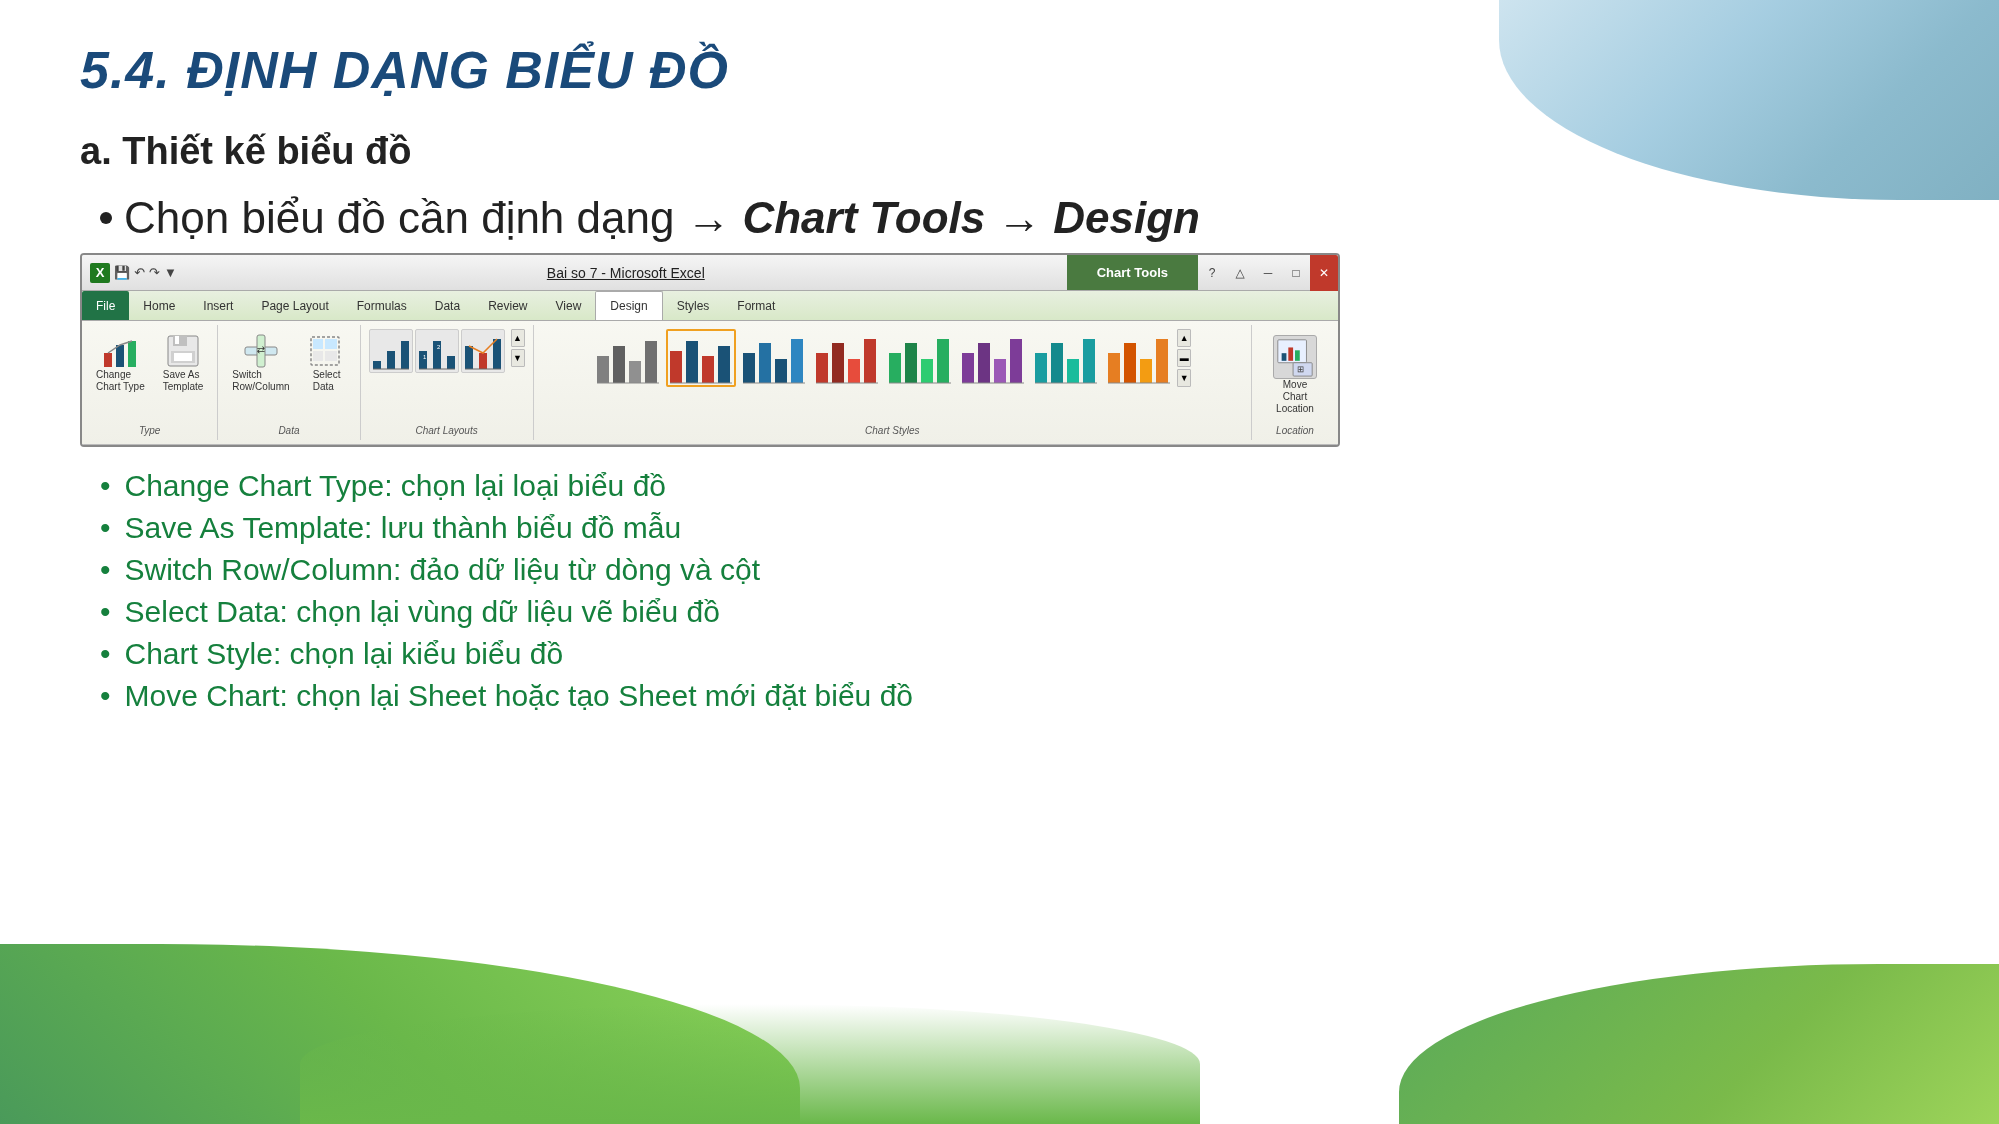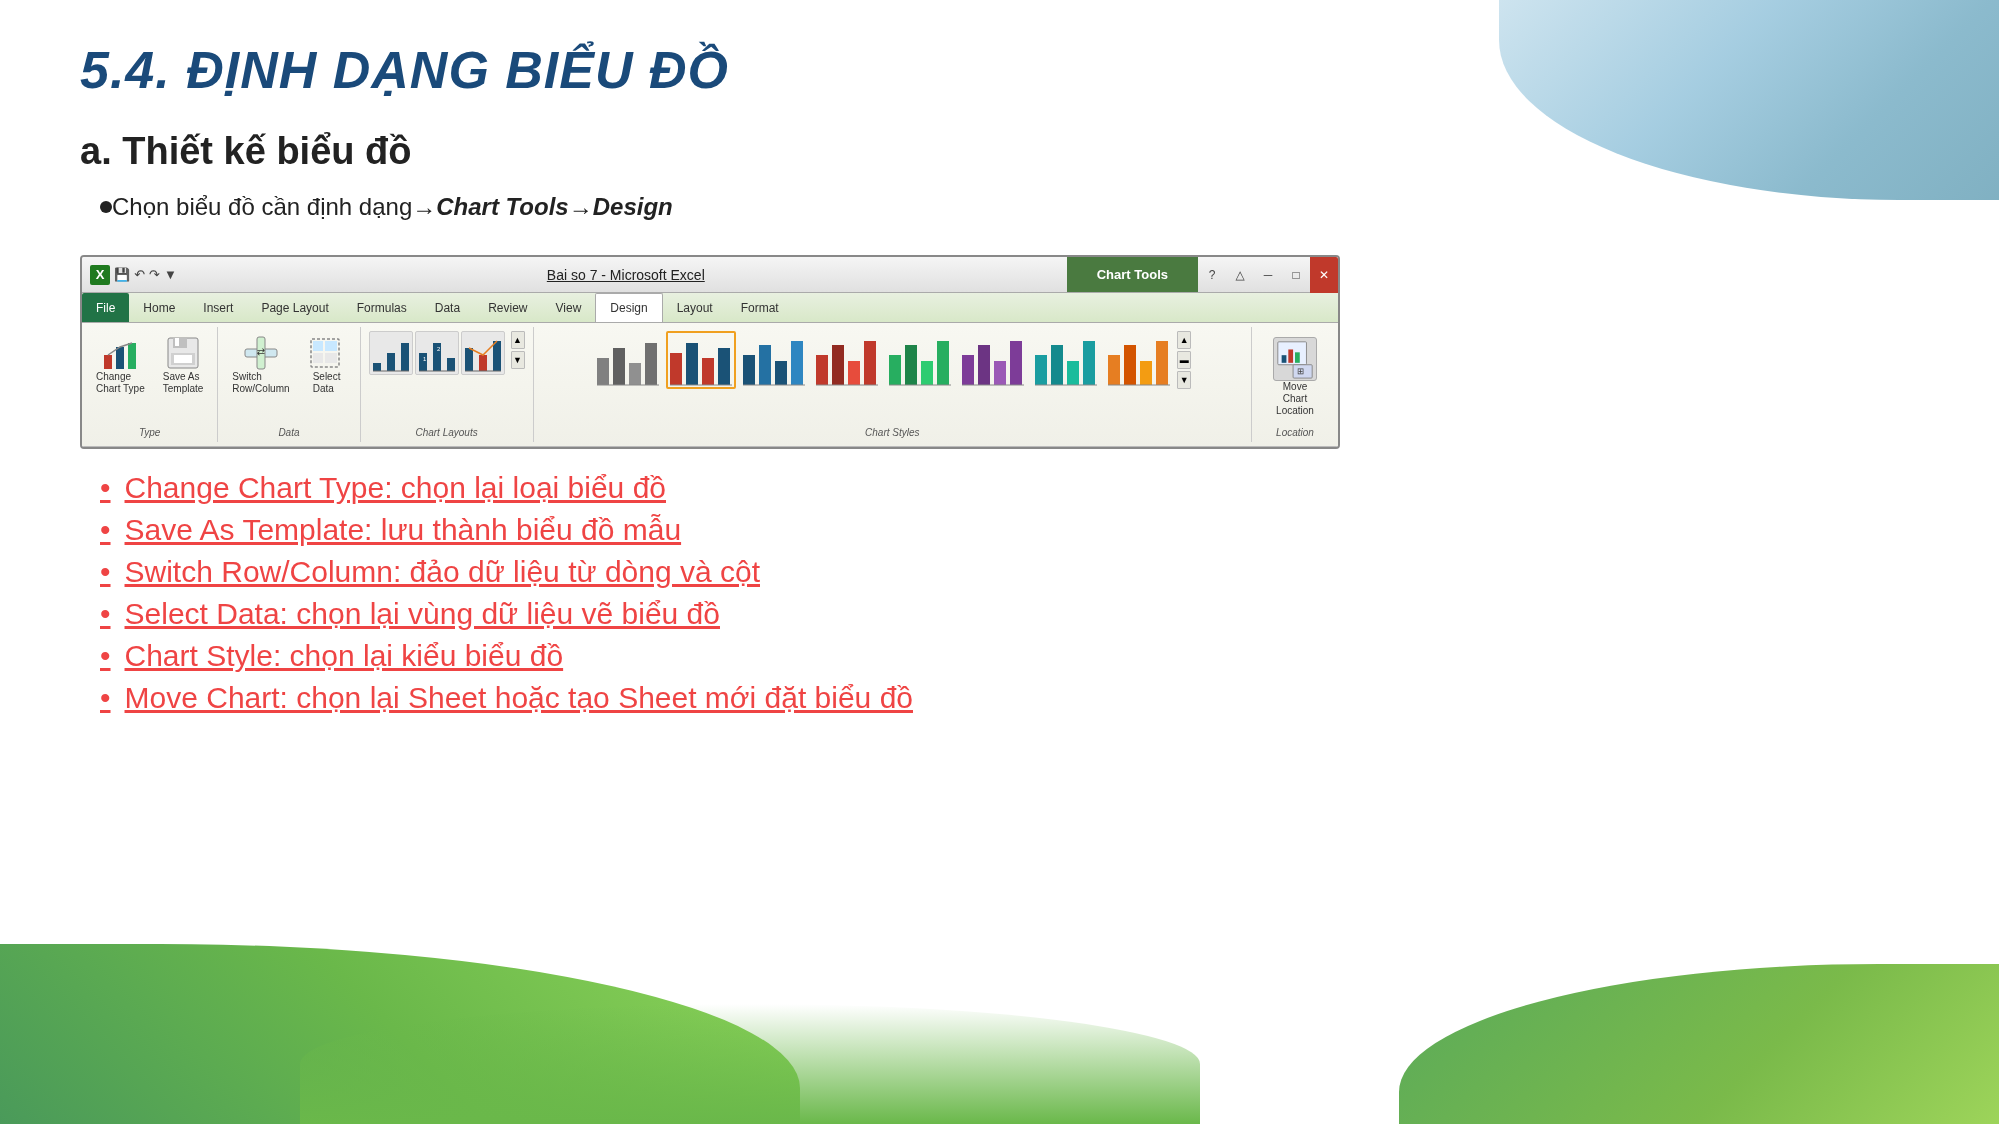--- a/index.html
+++ b/index.html
@@ -68,25 +68,26 @@
     
     .section-heading {
       font-size: 38px;
       font-weight: 700;
       color: #222;
       margin-bottom: 20px;
     }
 
     
     .bullet-intro {
-      font-size: 24px;
+      font-size: 44px;
       color: #222;
-      margin-bottom: 34px;
+      margin-bottom: 10px;
       display: flex;
       align-items: center;
+      gap: 12px;
     }
     .bullet-dot {
       width: 12px; height: 12px;
       background: #222;
       border-radius: 50%;
       flex-shrink: 0;
       margin-left: 20px;
     }
 
     .arrow-text {
@@ -286,26 +287,25 @@
       border-radius: 1px;
     }
 
     
     .bullet-list {
       list-style: none;
       padding: 0;
     }
     .bullet-list li {
       font-size: 30px;
-      color: #ef4444;
+      color: #15803d;
       margin-bottom: 8px;
       display: flex;
       align-items: flex-start;
       gap: 14px;
-      text-decoration: underline;
     }
     .bullet-list li::before {
       content: '•';
       font-size: 30px;
       flex-shrink: 0;
       margin-left: 20px;
     }
 
     
     .style-svg {
@@ -366,21 +366,21 @@
     <div class="ribbon-tabs">
       <div class="rtab active-file">File</div>
       <div class="rtab">Home</div>
       <div class="rtab">Insert</div>
       <div class="rtab">Page Layout</div>
       <div class="rtab">Formulas</div>
       <div class="rtab">Data</div>
       <div class="rtab">Review</div>
       <div class="rtab">View</div>
       <div class="rtab active-design">Design</div>
-      <div class="rtab">Layout</div>
+      <div class="rtab">Styles</div>
       <div class="rtab">Format</div>
     </div>
 
     <div class="ribbon-body">
 
       <div class="ribbon-group">
         <div class="ribbon-group-content">
           <div class="ribbon-btn">
             <div class="ribbon-btn-icon">
               <svg width="36" height="36" viewBox="0 0 36 36">

